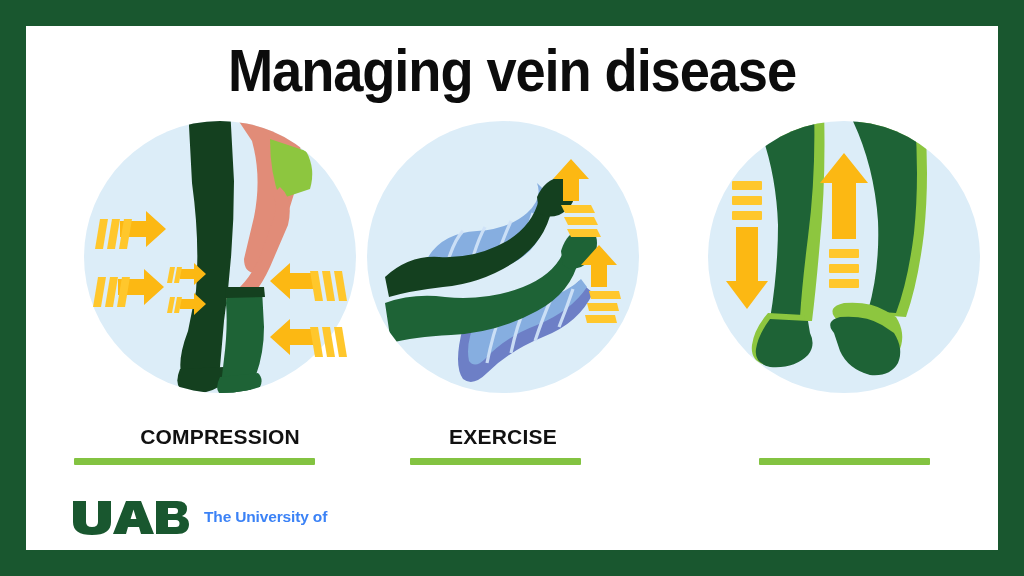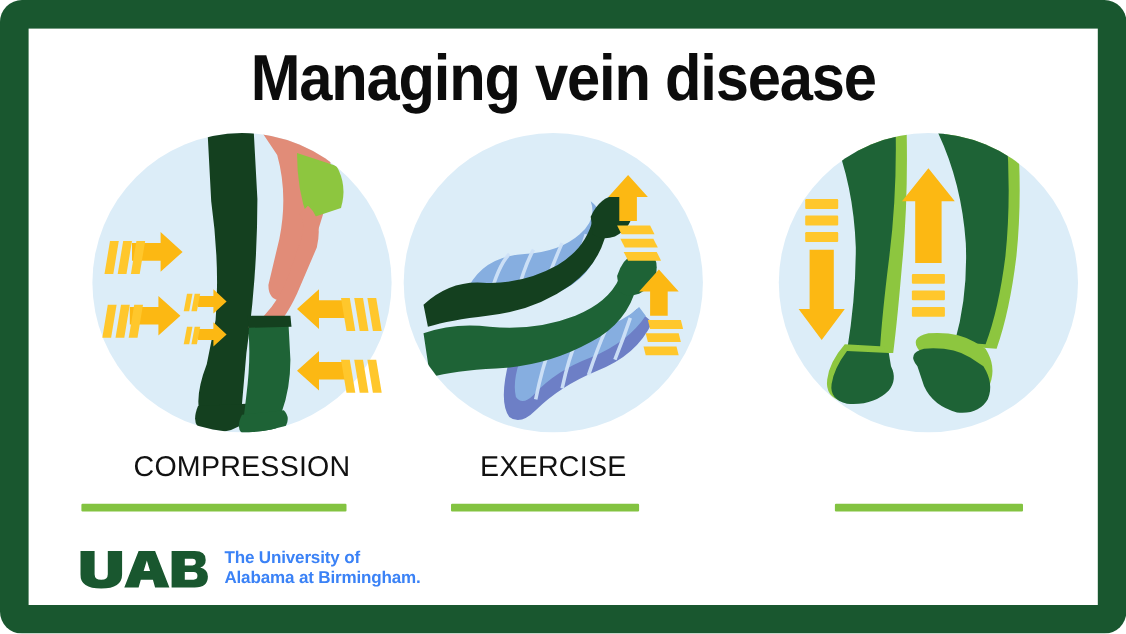--- a/index.html
+++ b/index.html
@@ -12,21 +12,20 @@
     height: 576px;
     overflow: hidden;
     font-family: "Liberation Sans", sans-serif;
   }
   #poster {
     position: relative;
     width: 1024px;
     height: 576px;
     background: #19572F;
     box-sizing: border-box;
-    border-radius: 20px;
   }
   #canvas {
     position: absolute;
     left: 26px;
     top: 26px;
     width: 972px;
     height: 524px;
     background: #ffffff;
     overflow: hidden;
   }
@@ -76,26 +75,26 @@
   }
   .art {
     position: absolute;
     inset: 0;
     overflow: visible;
   }
 
   .caption {
     position: absolute;
     left: 0;
-    top: 288px;
+    top: 304px;
     width: 300px;
     text-align: center;
     font-family: "Liberation Sans", sans-serif;
-    font-weight: normal;
-    font-size: 26px;
+    font-weight: bold;
+    font-size: 21px;
     letter-spacing: 0.2px;
     color: #111111;
     white-space: nowrap;
   }
   .rule {
     position: absolute;
     top: 337px;
     height: 7px;
     background: #83C341;
     border-radius: 1px;
@@ -361,18 +360,17 @@
                    M57.6 22 L63.4 22 L60.5 12.5 Z"></path>
 
           <path d="M83 4 L104 4 Q114 4 114 12 Q114 17 109 19 Q116 21 116 27
                    Q116 37 104 37 L83 37 Z
                    M95 11 L95 17 L102 17 Q105 17 105 14 Q105 11 102 11 Z
                    M95 23 L95 30 L103 30 Q106.5 30 106.5 26.5 Q106.5 23 103 23 Z"></path>
         </g>
       </svg>
       <div id="logo-text">
         <span>The University of</span>
-        <span>Alabama at Birmingham.</span>
       </div>
     </div>
 
   </div>
 </div>
 
 </body></html>

